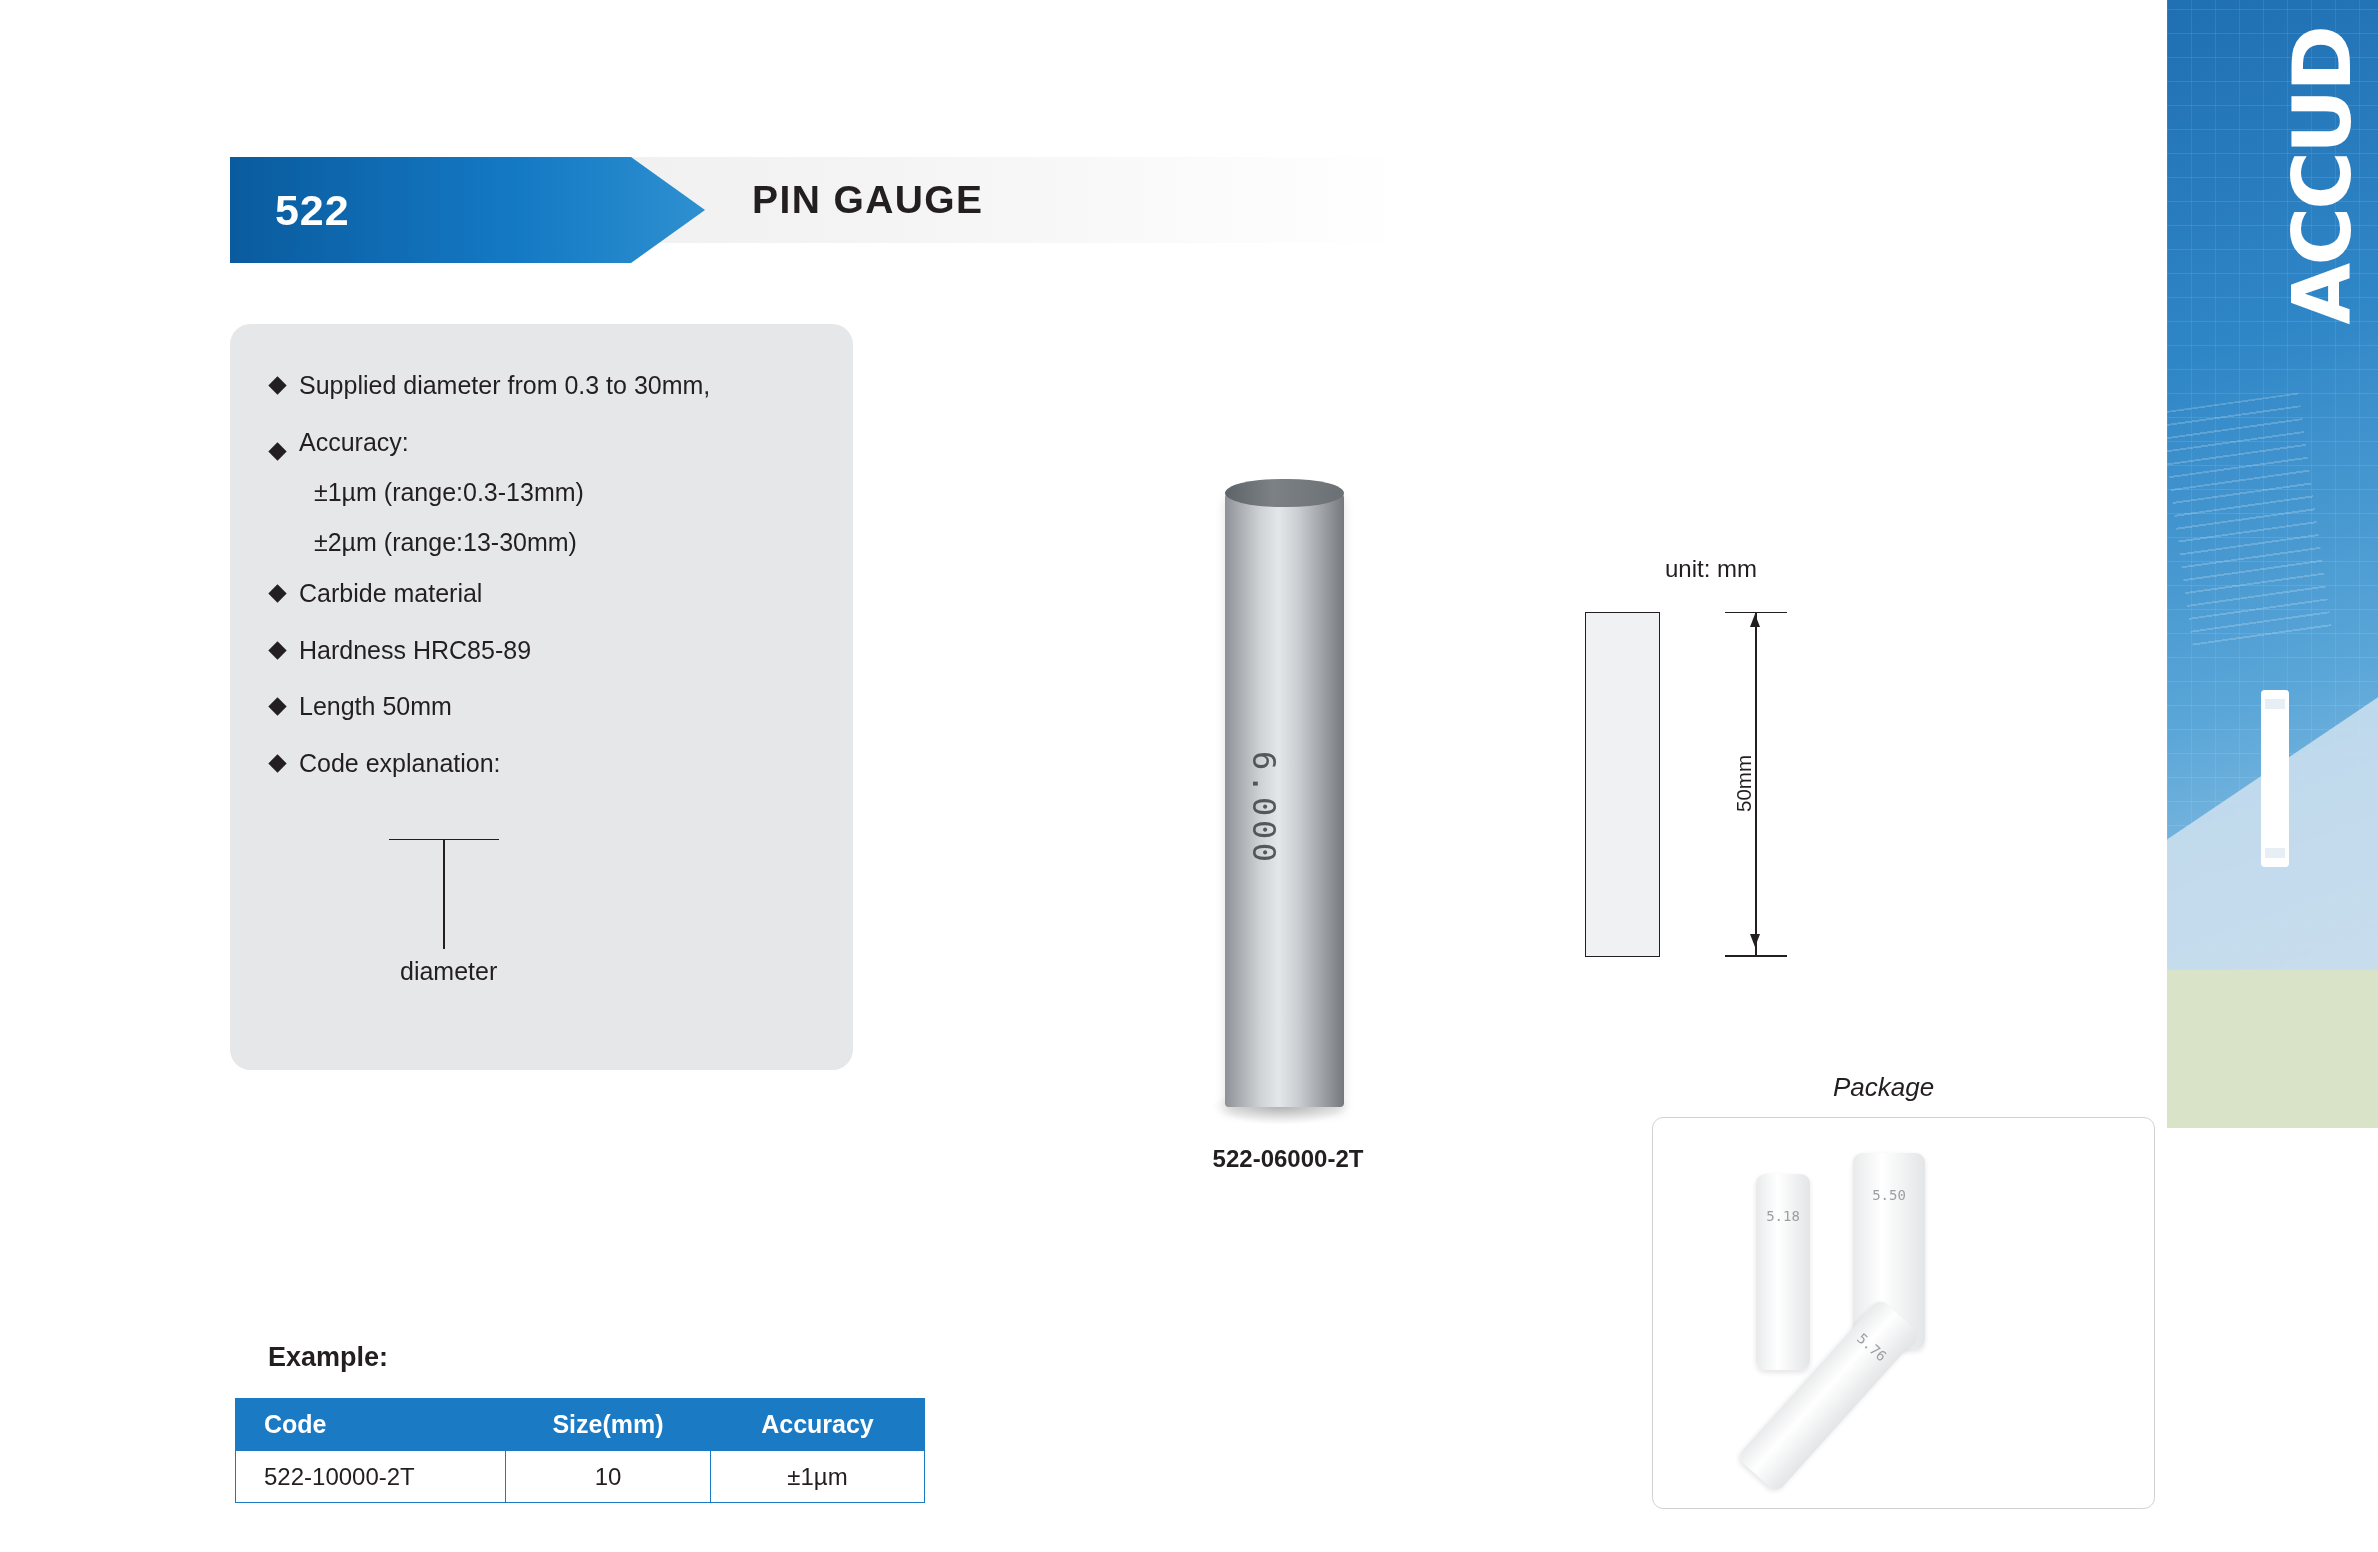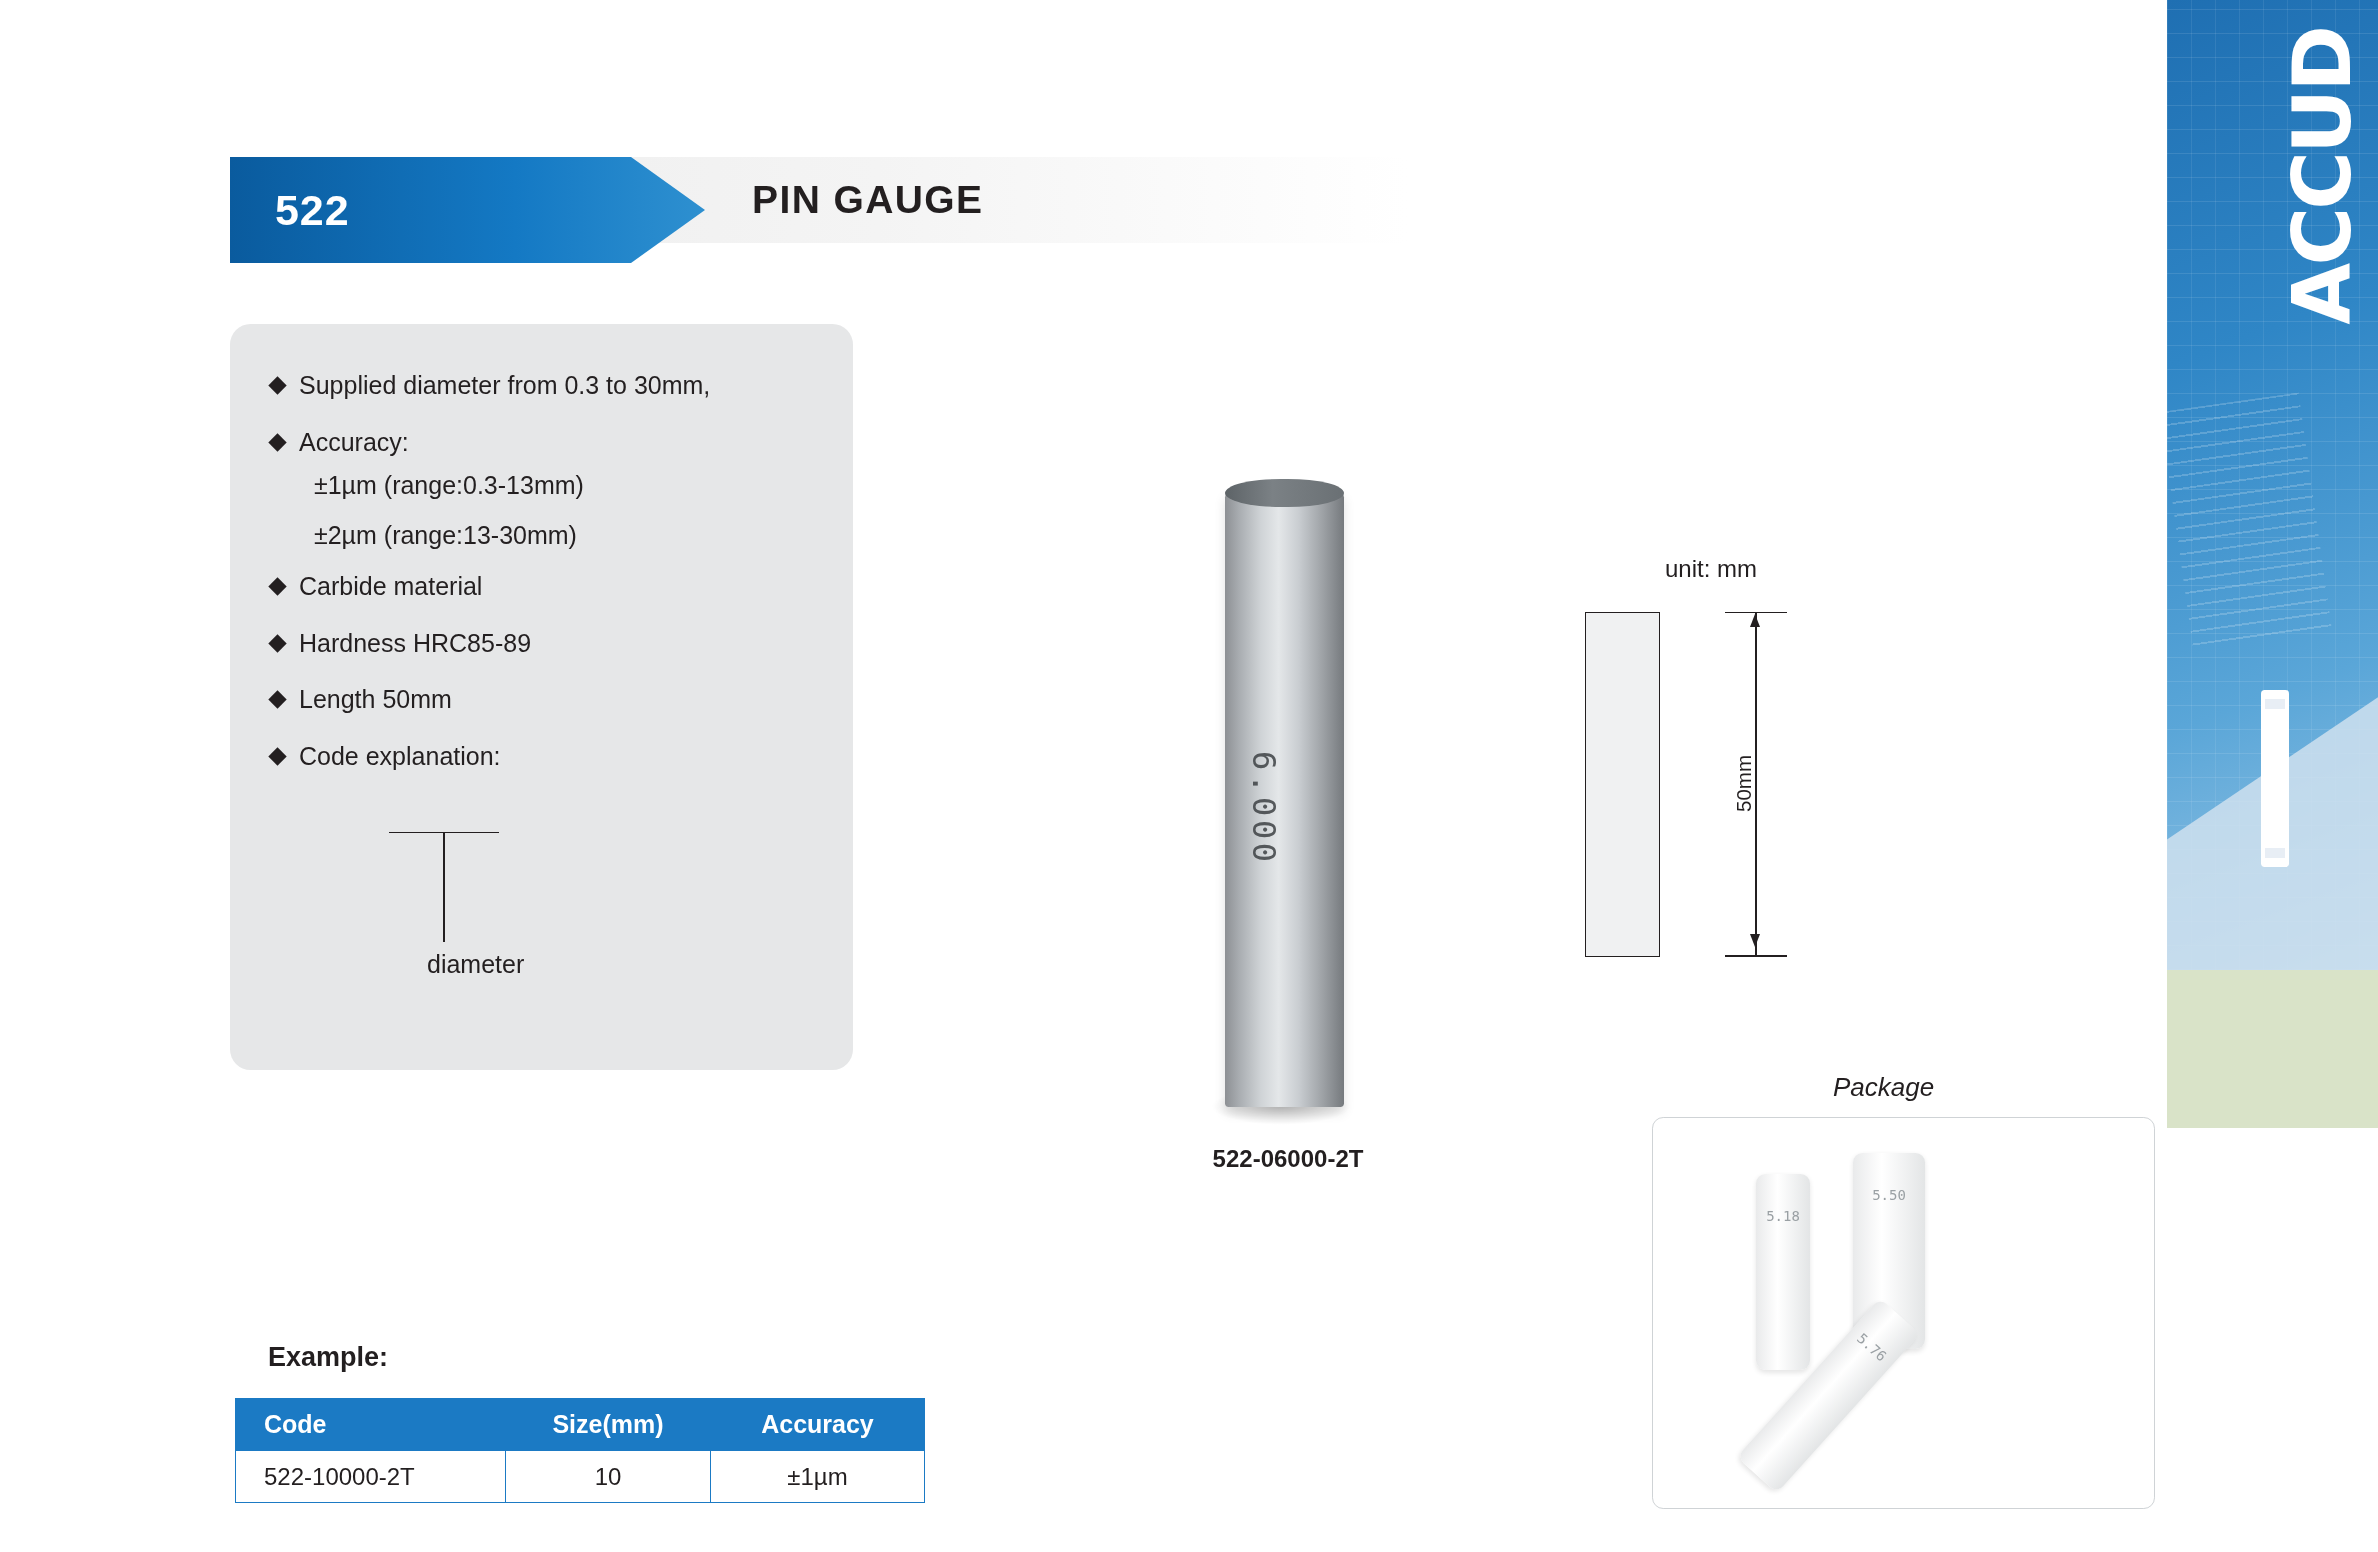--- a/index.html
+++ b/index.html
@@ -214,21 +214,20 @@
     position: absolute;
     left: 75px; top: 39px;
     width: 110px; height: 1.9px;
     background: #231f20;
   }
   .diameter-label {
     position: absolute;
     left: 86px; top: 157px;
     font-size: 25px;
     color: #231f20;
-    margin-left: 27px;
   }
 
   
   .pin-photo {
     position: absolute;
     left: 1217px; top: 471px;
     width: 138px; height: 643px;
   }
   .pin-body {
     position: absolute;
@@ -428,21 +427,21 @@
   </div>
 
 
   <div class="specs">
 
     <div class="spec-row">
       <span class="bullet"></span>
       <span class="spec-text">Supplied diameter from 0.3 to 30mm,</span>
     </div>
 
-    <div class="spec-row" style="margin-bottom:13px;">
+    <div class="spec-row" style="margin-bottom:20px;align-items:flex-end;">
       <span class="bullet"></span>
       <span class="spec-text">Accuracy:</span>
     </div>
     <div class="spec-sub">±1µm (range:0.3-13mm)</div>
     <div class="spec-sub">±2µm (range:13-30mm)</div>
 
     <div class="spec-row">
       <span class="bullet"></span>
       <span class="spec-text">Carbide material</span>
     </div>

